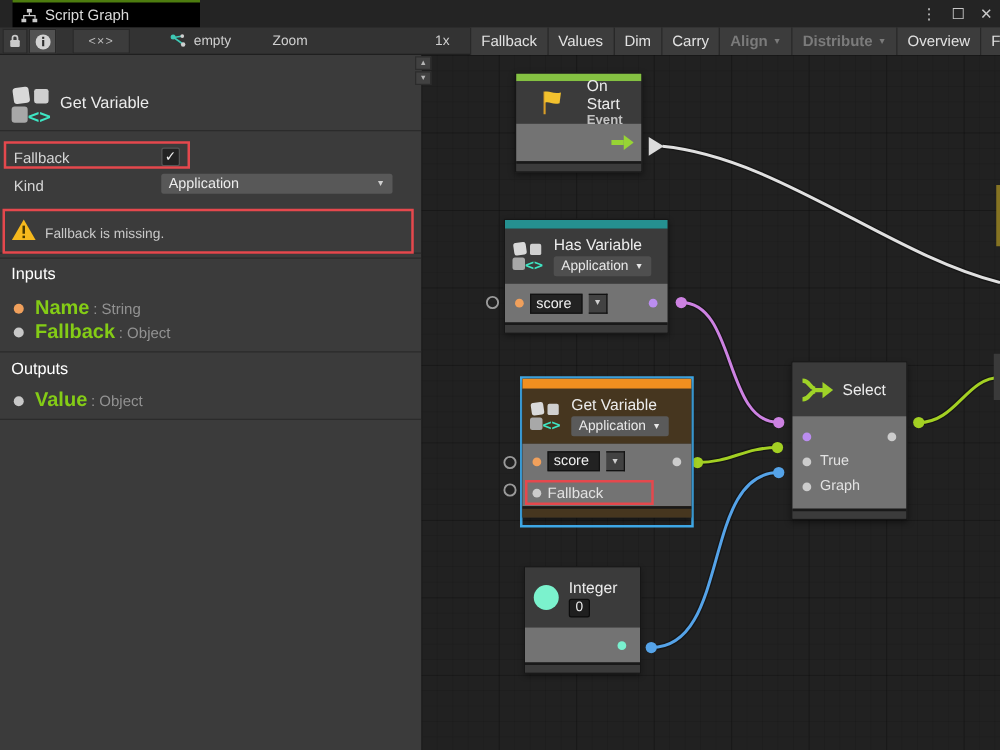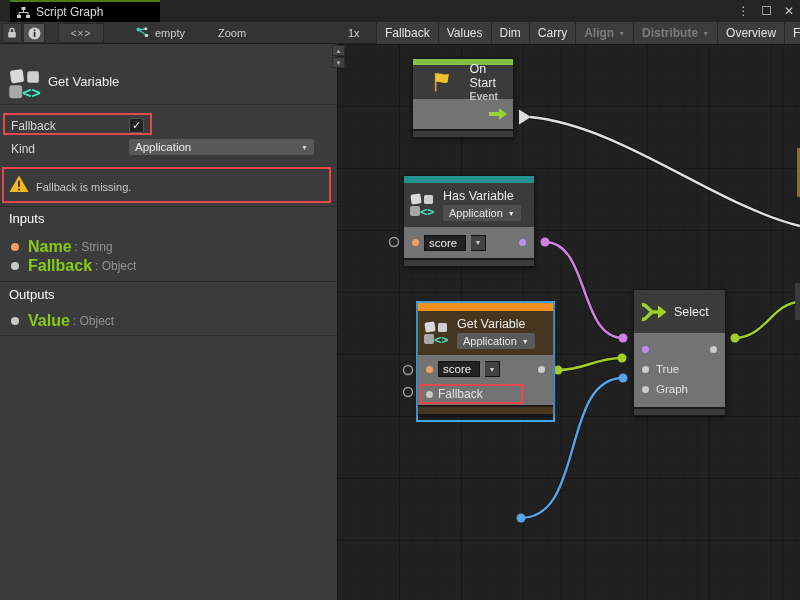--- a/index.html
+++ b/index.html
@@ -383,20 +383,35 @@
           <span>True</span>
         </div>
         <div class="nrow">
           <div class="dot dot-gray"></div>
           <span>Graph</span>
         </div>
       </div>
       <div class="nfooter"></div>
     </div>
 
+    <div id="node-integer" class="node">
+      <div class="nheader">
+        <div id="int-circle"></div>
+        <div>
+          <div class="ntitle">Integer</div>
+          <div id="int-field">
+            <span>0</span>
+          </div>
+        </div>
+      </div>
+      <div class="nbody">
+        <div class="dot dot-mint"></div>
+      </div>
+      <div class="nfooter"></div>
+    </div>
 
     <div class="sliver" style="left:460px;top:104px;width:3px;height:49px;background:#857322;"></div>
     <div class="sliver" style="left:458px;top:239px;width:5px;height:37px;background:#3a3a3a;"></div>
   </div>
 
   <div id="panel" class="abs">
 
     <div id="unit-head" class="abs">
       <svg id="unit-icon" width="36" height="34" viewBox="0 0 28 26">
         <rect x="2" y="2" width="10" height="10" rx="2" fill="#d9d9d9" transform="rotate(-8 7 7)"></rect>

